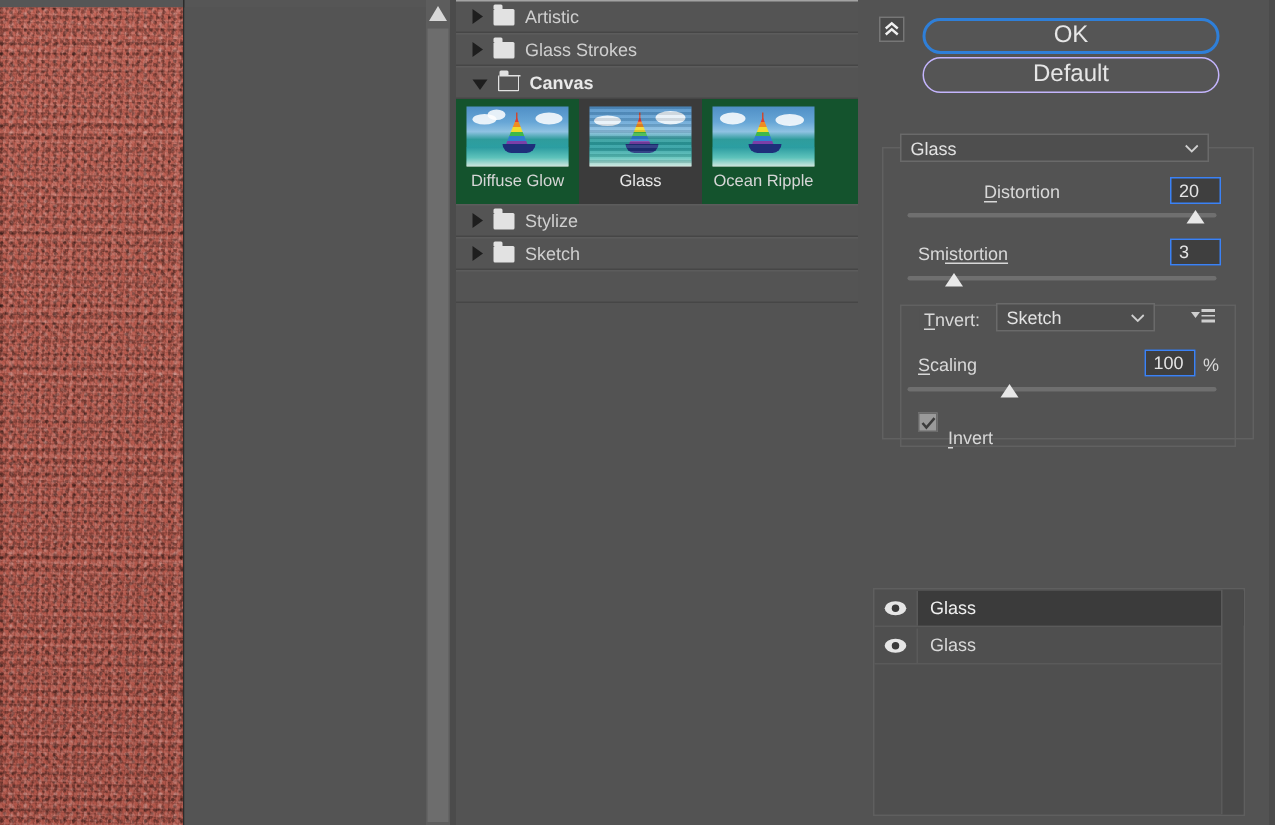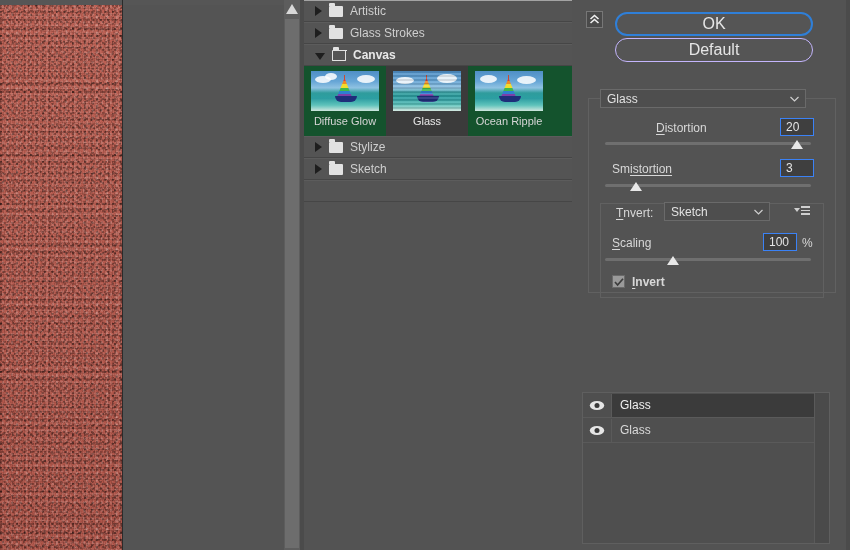--- a/index.html
+++ b/index.html
@@ -325,21 +325,21 @@
     <div class="slider" style="left:29px;top:254px;width:206px;">
       <span class="track"></span>
       <span class="knob" style="left:33%;"></span>
     </div>
 
     <div class="check" style="left:36px;top:275px;">
       <svg width="10" height="10" viewBox="0 0 10 10">
         <path d="M1 5 L3.6 8 L9 1.8" fill="none" stroke="#3c3c3c" stroke-width="1.7"></path>
       </svg>
     </div>
-    <span class="ctl-label" style="left:56px;top:275px;font-weight:bold;"><u>I</u><span>nvert</span></span>
+    <span class="ctl-label" style="left:56px;top:285px;"><u>I</u><span>nvert</span></span>
 
   </div>
 
   <div class="stack">
     <div class="stack-row selected">
       <span class="eye-cell">
         <svg width="16" height="11" viewBox="0 0 16 11">
           <ellipse cx="8" cy="5.5" rx="7.2" ry="4.6" fill="#e6e6e6"></ellipse>
           <circle cx="8" cy="5.5" r="2.5" fill="#3a3a3a"></circle>
         </svg>

